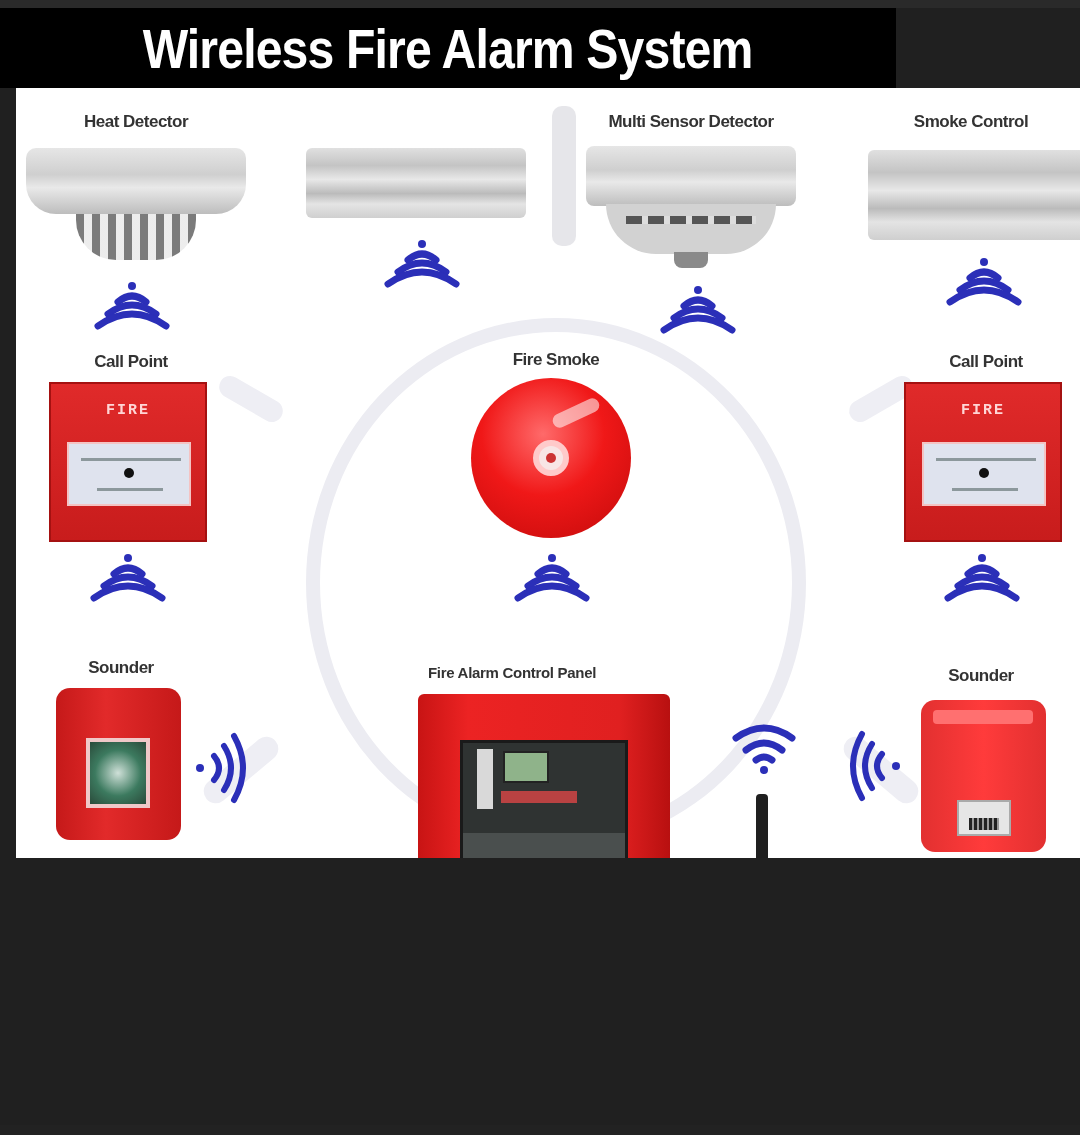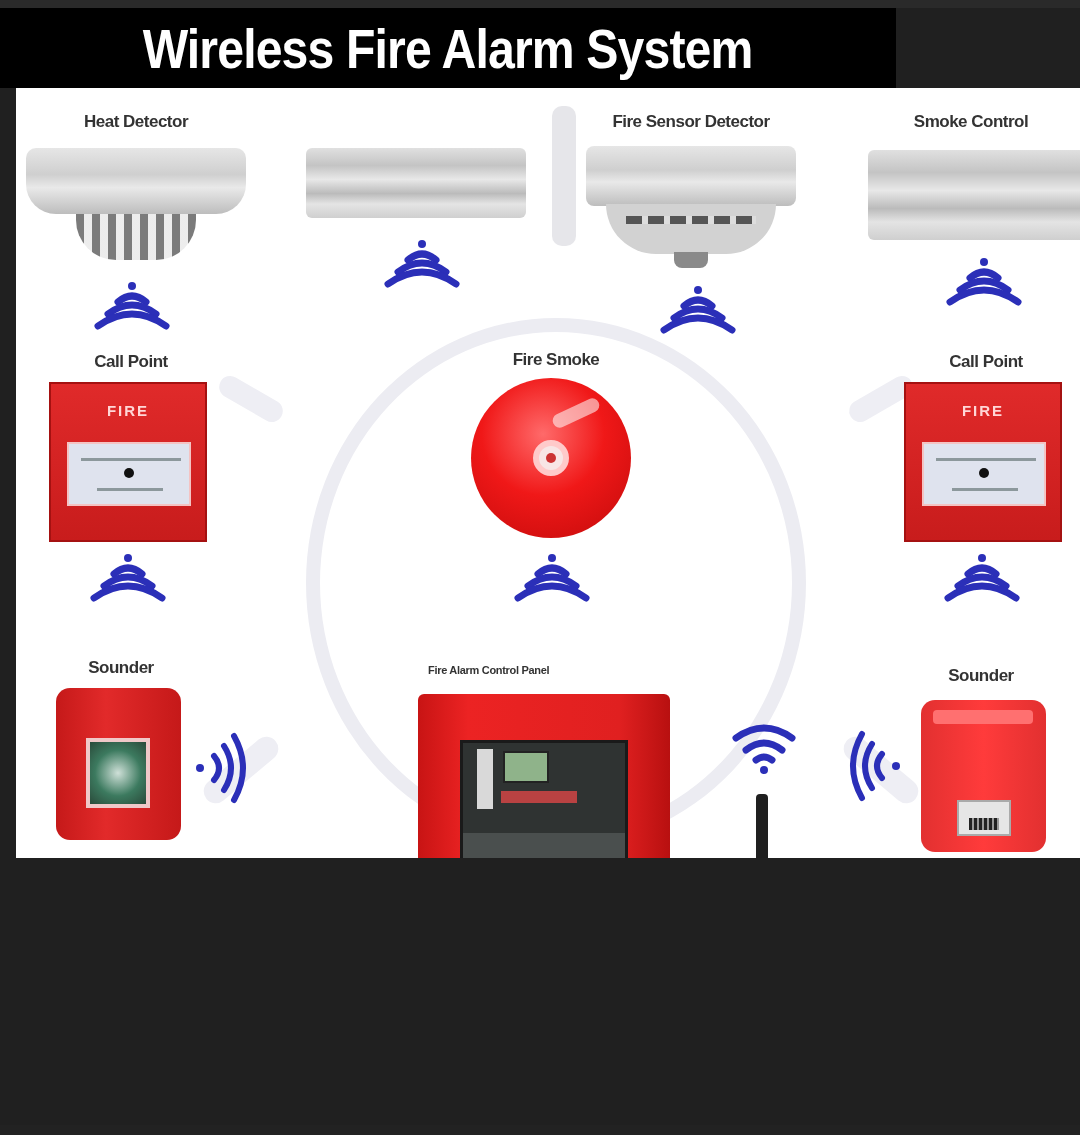--- a/index.html
+++ b/index.html
@@ -11,21 +11,21 @@
   .canvas { position: absolute; left: 16px; top: 88px; width: 1080px; height: 770px; background: #ffffff; overflow: hidden; }
   .bottombar { position: absolute; left: 0; top: 1125px; width: 1080px; height: 10px; background: #222; }
   .label { position: absolute; font-size: 17px; color: #333; text-align: center; font-weight: bold; white-space: nowrap; letter-spacing: -0.5px; }
   .abs { position: absolute; }
   .bigring { position: absolute; left: 290px; top: 230px; width: 500px; height: 530px; border-radius: 50%; border: 14px solid #ececf2; }
   .halo { position: absolute; border-radius: 20px; background: #eeeef4; }
   
   .det-base { position: absolute; background: linear-gradient(#e6e6e6, #cfcfcf 40%, #e9e9e9 60%, #bdbdbd); border-radius: 10px 10px 30px 30px; }
   .det-flat { position: absolute; background: linear-gradient(#e0e0e0, #c4c4c4 25%, #e8e8e8 45%, #bbbbbb 65%, #e4e4e4 80%, #cfcfcf); border-radius: 6px; }
   
-  .callpoint { position: absolute; width: 158px; height: 160px; background: linear-gradient(#e02a2a, #c81c1c); border: 2px solid #a51111; }
+  .callpoint { position: absolute; width: 158px; height: 160px; background: linear-gradient(#e02a2a, #c81c1c); border: 2px solid #a51111; font-family: Liberation Mono, monospace; }
   .callpoint .fire { position: absolute; top: 18px; left: 0; width: 100%; text-align: center; color: #ffd6d6; font-weight: bold; font-size: 15px; letter-spacing: 2px; }
   .callpoint .glass { position: absolute; left: 16px; top: 58px; width: 124px; height: 64px; background: #dfe3ee; border: 2px solid #f4c3c3; }
   .callpoint .glass .dot { position: absolute; left: 55px; top: 24px; width: 10px; height: 10px; border-radius: 50%; background: #111; }
   .callpoint .glass .line { position: absolute; left: 12px; height: 3px; background: #566; opacity: .6; }
   
   .bell { position: absolute; left: 455px; top: 290px; width: 160px; height: 160px; border-radius: 50%; background: radial-gradient(circle at 45% 35%, #ff6a6a 0%, #f01818 45%, #c10a0a 100%); }
   .bell .center { position: absolute; left: 62px; top: 62px; width: 36px; height: 36px; border-radius: 50%; background: #f8e6e6; border: 6px solid #ffcaca; }
   .bell .center::after { content: ""; position: absolute; left: 7px; top: 7px; width: 10px; height: 10px; border-radius: 50%; background: #cc3333; }
   .bell .shine { position: absolute; left: 80px; top: 28px; width: 50px; height: 14px; background: rgba(255,255,255,.55); border-radius: 8px; transform: rotate(-25deg); }
   
@@ -49,21 +49,21 @@
   .repeater .keys { position: absolute; left: 2px; top: 72px; width: 160px; height: 34px; background: repeating-linear-gradient(90deg, #e8ece8 0 36px, #888 36px 38px); }
   
   .wcomm { position: absolute; left: 726px; top: 840px; width: 188px; height: 188px; background: linear-gradient(135deg, #e33a2a, #d82a1e 60%, #c8241a); border: 2px solid #9b1a12; }
   .wcomm .knob { position: absolute; left: 158px; top: 88px; width: 10px; height: 10px; border-radius: 50%; background: #5a0d0d; }
   .wcomm .plate { position: absolute; left: 56px; top: 140px; width: 112px; height: 22px; background: #333; border-radius: 3px; }
   .wcomm .plate::after { content: ""; position: absolute; left: 8px; top: 8px; width: 96px; height: 6px; background: repeating-linear-gradient(90deg, #ccc 0 22px, #333 22px 28px); }
   .antenna { position: absolute; left: 740px; top: 706px; width: 12px; height: 140px; background: #1f1f1f; border-radius: 4px; }
   .wire { position: absolute; height: 4px; background: #3a40c8; }
   .sig { position: absolute; }
   .url { position: absolute; left: 336px; top: 546px; font-size: 23px; font-weight: bold; color: #8a8a96; letter-spacing: -0.2px; }
-  .cap { position: absolute; left: 412px; top: 576px; font-size: 11px; font-weight: bold; color: #333; letter-spacing: -0.3px; }
+  .cap { position: absolute; left: 412px; top: 576px; font-size: 15px; font-weight: bold; color: #333; letter-spacing: -0.3px; }
   .post { position: absolute; left: 536px; top: 18px; width: 24px; height: 140px; background: #e6e6ea; border-radius: 10px; }
 </style>
 </head>
 <body>
 
 <div class="topbar"></div>
 <div class="titlebar">
   <div class="title">Wireless Fire Alarm System</div>
 </div>
 
@@ -77,21 +77,21 @@
   <div class="halo" style="left:820px;top:670px;width:90px;height:24px;transform:rotate(40deg);"></div>
 
   <div class="label" style="left:30px;top:24px;width:180px;">Heat Detector</div>
   <div class="abs" style="left:10px;top:60px;width:220px;height:130px;">
     <div class="det-base" style="left:0;top:0;width:220px;height:66px;"></div>
     <div class="abs" style="left:50px;top:66px;width:120px;height:46px;background:repeating-linear-gradient(90deg,#5a5a5a 0 8px,#e8e8e8 8px 16px);border-radius:0 0 40px 40px;opacity:.8;"></div>
   </div>
 
   <div class="det-flat" style="left:290px;top:60px;width:220px;height:70px;"></div>
 
-  <div class="label" style="left:560px;top:24px;width:230px;">Fire Sensor Detector</div>
+  <div class="label" style="left:560px;top:24px;width:230px;">Multi Sensor Detector</div>
   <div class="abs" style="left:570px;top:58px;width:210px;height:130px;">
     <div class="det-base" style="left:0;top:0;width:210px;height:60px;border-radius:8px;"></div>
     <div class="abs" style="left:20px;top:58px;width:170px;height:50px;background:#d2d2d2;border-radius:0 0 60px 60px;"></div>
     <div class="abs" style="left:40px;top:70px;width:130px;height:8px;background:repeating-linear-gradient(90deg,#555 0 16px,#ddd 16px 22px);"></div>
     <div class="abs" style="left:88px;top:106px;width:34px;height:16px;background:#8a8a8a;border-radius:0 0 8px 8px;"></div>
   </div>
 
   <div class="label" style="left:860px;top:24px;width:190px;">Smoke Control</div>
   <div class="det-flat" style="left:852px;top:62px;width:218px;height:90px;"></div>
 

